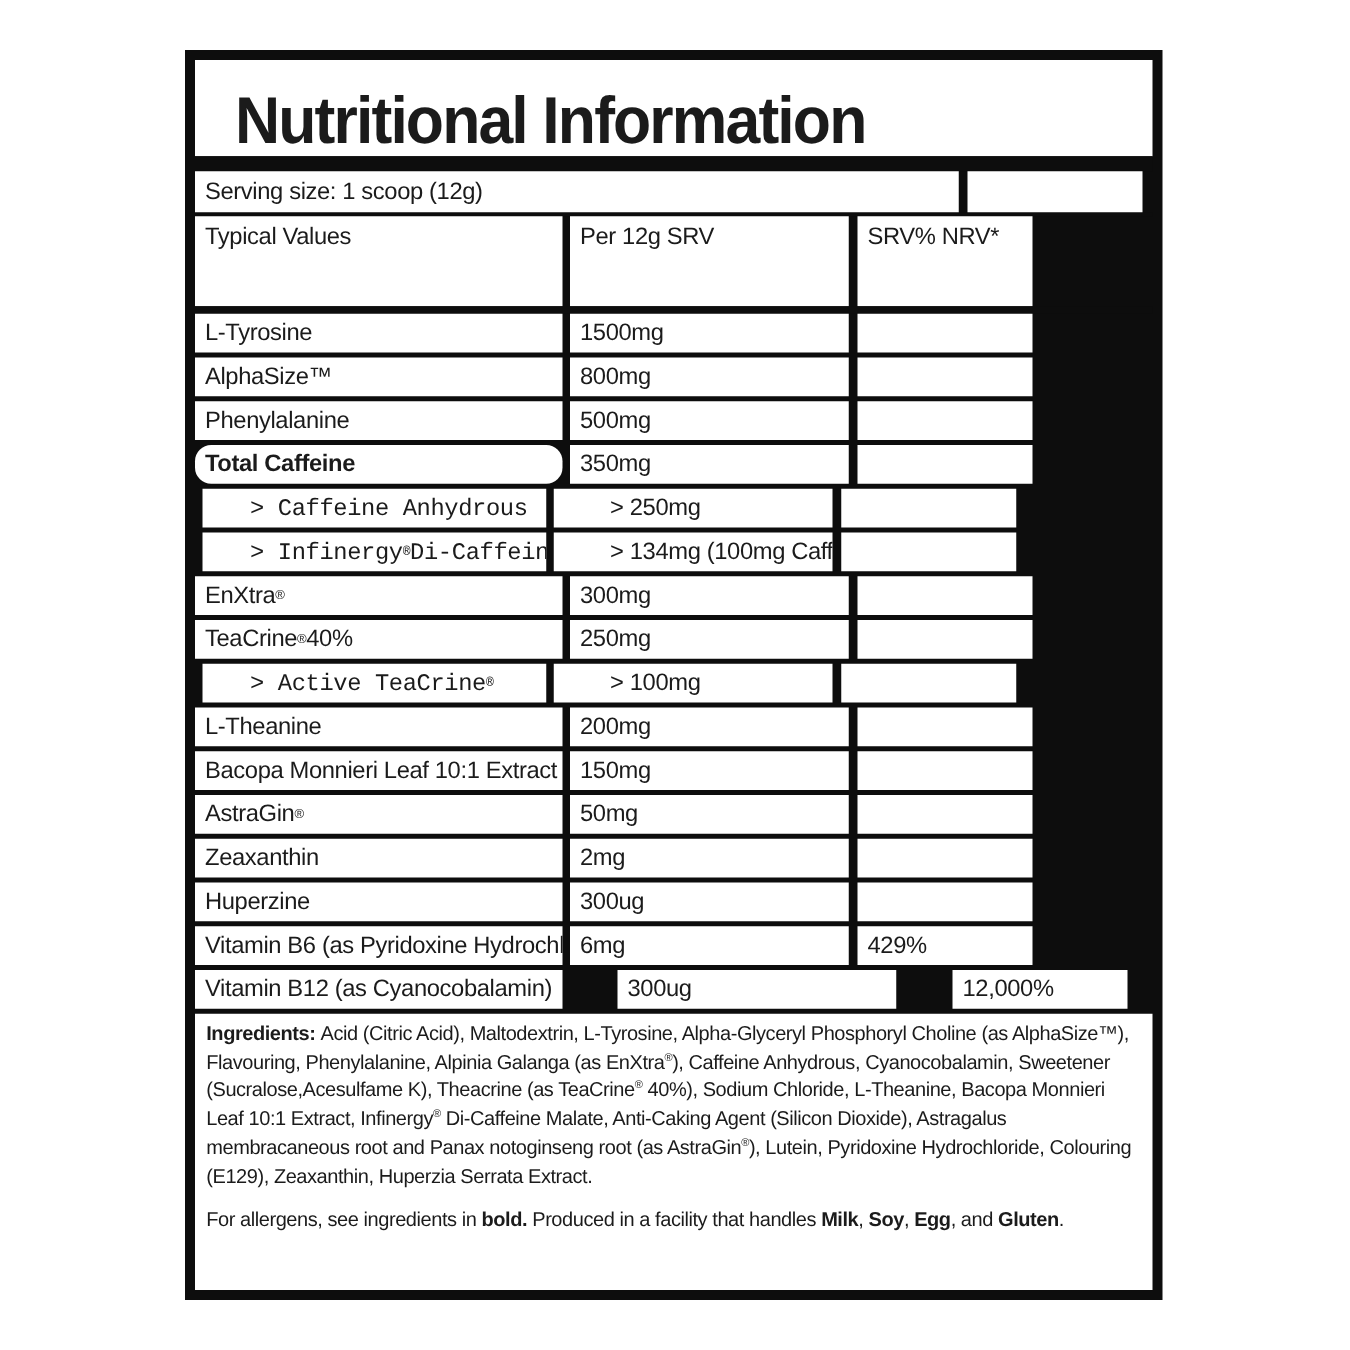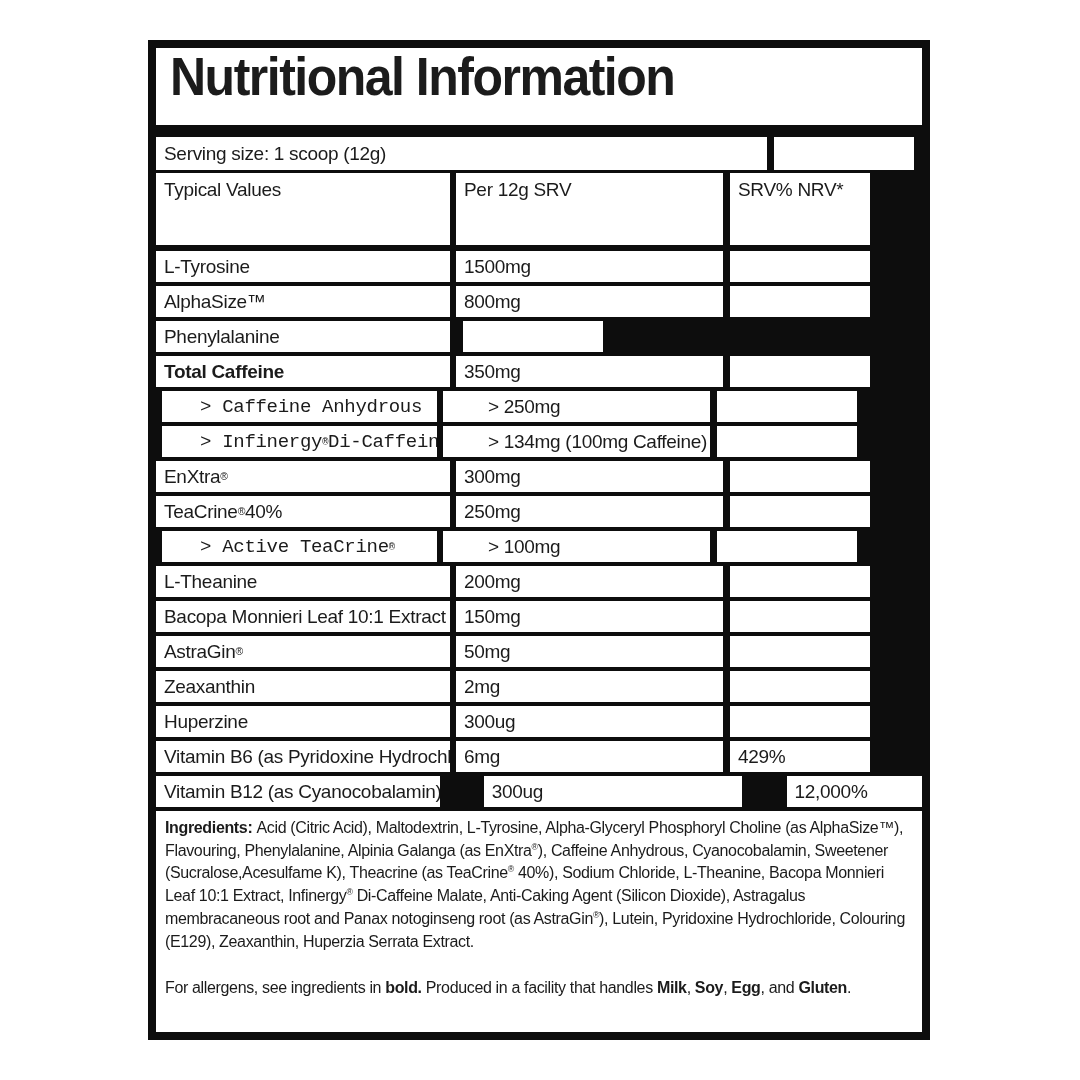--- a/index.html
+++ b/index.html
@@ -23,22 +23,22 @@
     background: #0d0d0d;
     padding: 8px;
     display: flex;
     flex-direction: column;
   }
 
   .title-box {
     background: #ffffff;
     height: 77px;
     display: flex;
-    align-items: flex-start;
-    padding: 0 14px;
+    align-items: flex-end;
+    padding: 0 32px;
   }
   .title-box h1 {
     font-size: 50px;
     font-weight: 700;
     letter-spacing: -1.5px;
     color: #1b1b1b;
     white-space: nowrap;
     transform: scaleY(1.06);
     transform-origin: left center;
   }
@@ -55,49 +55,49 @@
     background: #ffffff;
     display: flex;
     align-items: center;
     padding: 0 8px;
     font-size: 19px;
     letter-spacing: -0.3px;
     white-space: nowrap;
     overflow: hidden;
   }
   .w1 { width: 294px; }
-  .w2 { width: 267px; }
+  .w2 { width: 223px; }
   .w3 { width: 140px; }
 
   .serving-row { height: 33px; }
   .serving-row .serving-cell { width: 611px; }
 
   .header-row { height: 72px; }
   .header-row .cell { align-items: flex-start; padding-top: 6px; }
 
   .row { height: 31px; margin-bottom: 4px; }
   .row:last-child { margin-bottom: 0; gap: 19px; }
-  .row.bold .c1 { font-weight: 700; }
+  .row.bold .c1 { font-weight: 700; border-radius: 13px; }
   .row.sub .c1 { width: 275px; margin-left: 6px; padding-left: 38px; font-family: Liberation Mono, monospace; }
   .row.sub .c2 { padding-left: 45px; }
 
   sup { font-size: 0.55em; vertical-align: super; line-height: 0; }
 
   .ingredients-box {
     background: #ffffff;
     flex: 1 1 auto;
     margin-top: 4px;
     padding: 6px 10px 6px 9px;
     font-size: 16px;
     line-height: 1.42;
     letter-spacing: -0.35px;
     overflow: hidden;
   }
   .ingredients-box b { font-weight: 700; }
-  .allergen-note { margin-top: 24px; white-space: nowrap; }
+  .allergen-note { margin-top: 13px; white-space: nowrap; }
 </style>
 </head>
 <body>
 
 <div class="sheet">
   <div class="frame">
 
     <div class="title-box">
       <h1>Nutritional Information</h1>
     </div>
@@ -135,20 +135,21 @@
     <div class="cell w1 c1">AlphaSize™</div>
     <div class="gap1"></div>
     <div class="cell w2 c2">800mg</div>
     <div class="gap2"></div>
     <div class="cell w3 c3"></div>
   </div>
 
   <div class="grid-row row">
     <div class="cell w1 c1">Phenylalanine</div>
     <div class="gap1"></div>
+    <div class="cell w2 c2">500mg</div>
     <div class="gap2"></div>
     <div class="cell w3 c3"></div>
   </div>
 
   <div class="grid-row row bold">
     <div class="cell w1 c1">Total Caffeine</div>
     <div class="gap1"></div>
     <div class="cell w2 c2">350mg</div>
     <div class="gap2"></div>
     <div class="cell w3 c3"></div>

